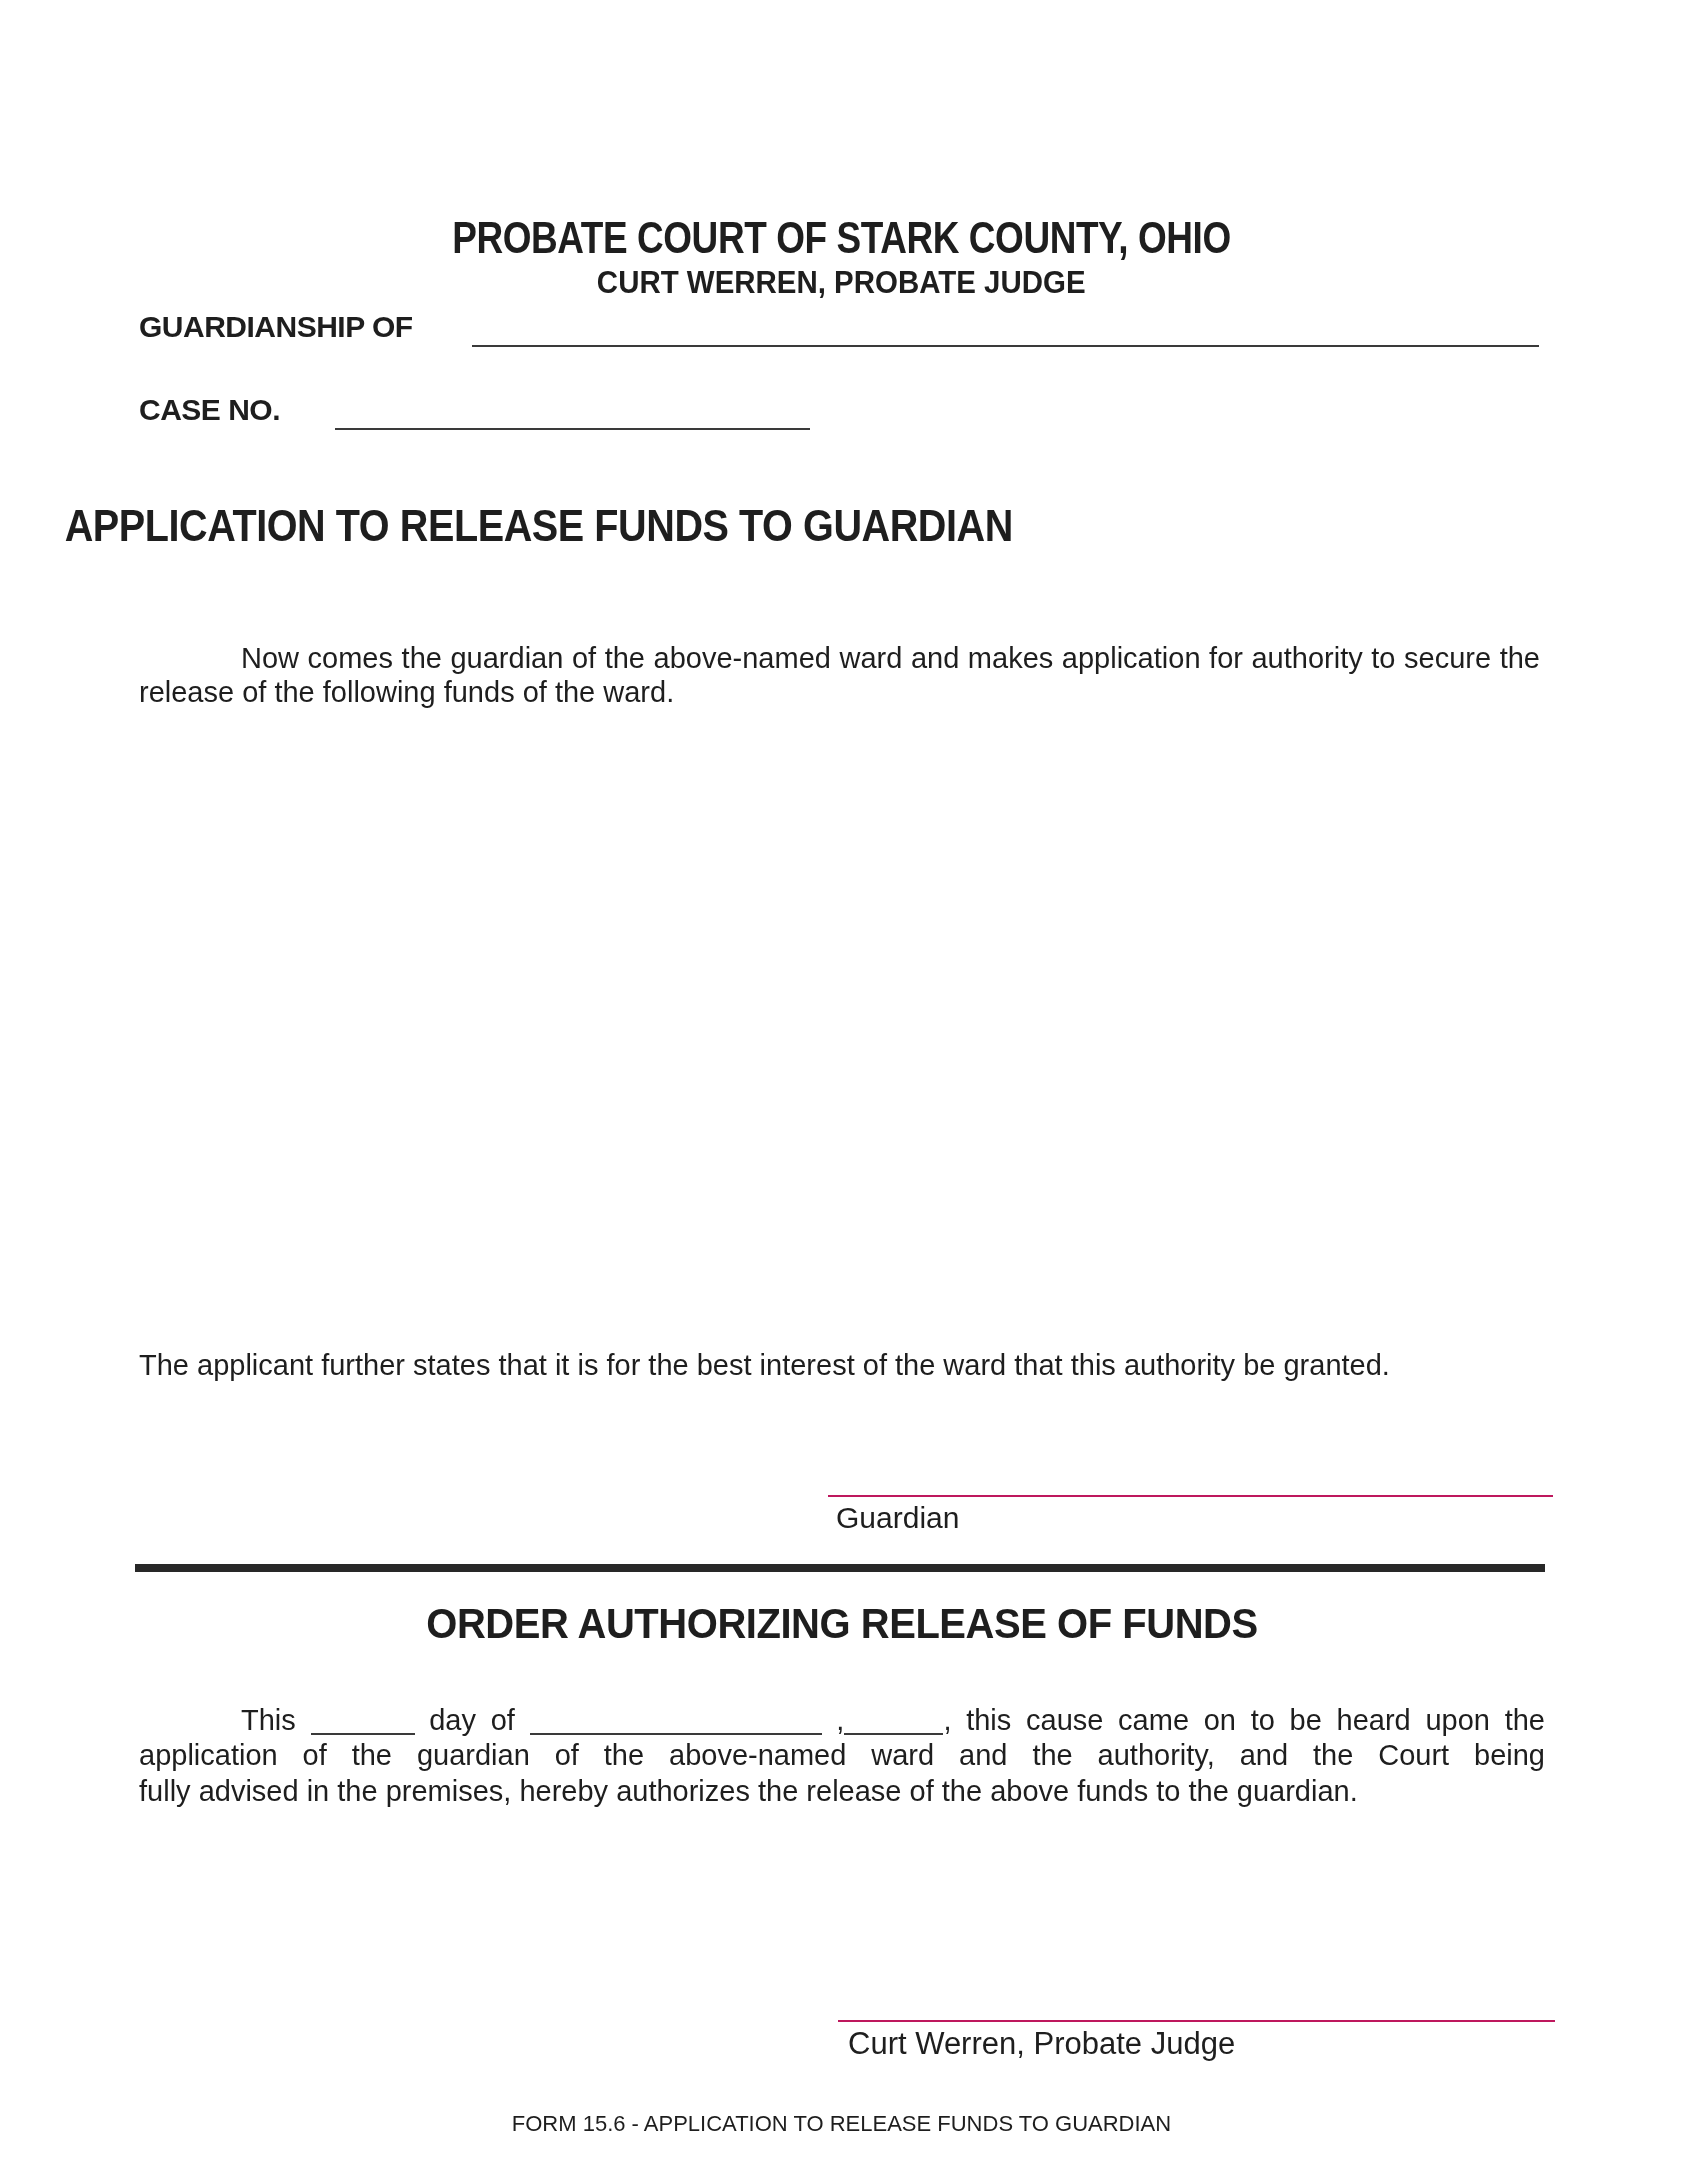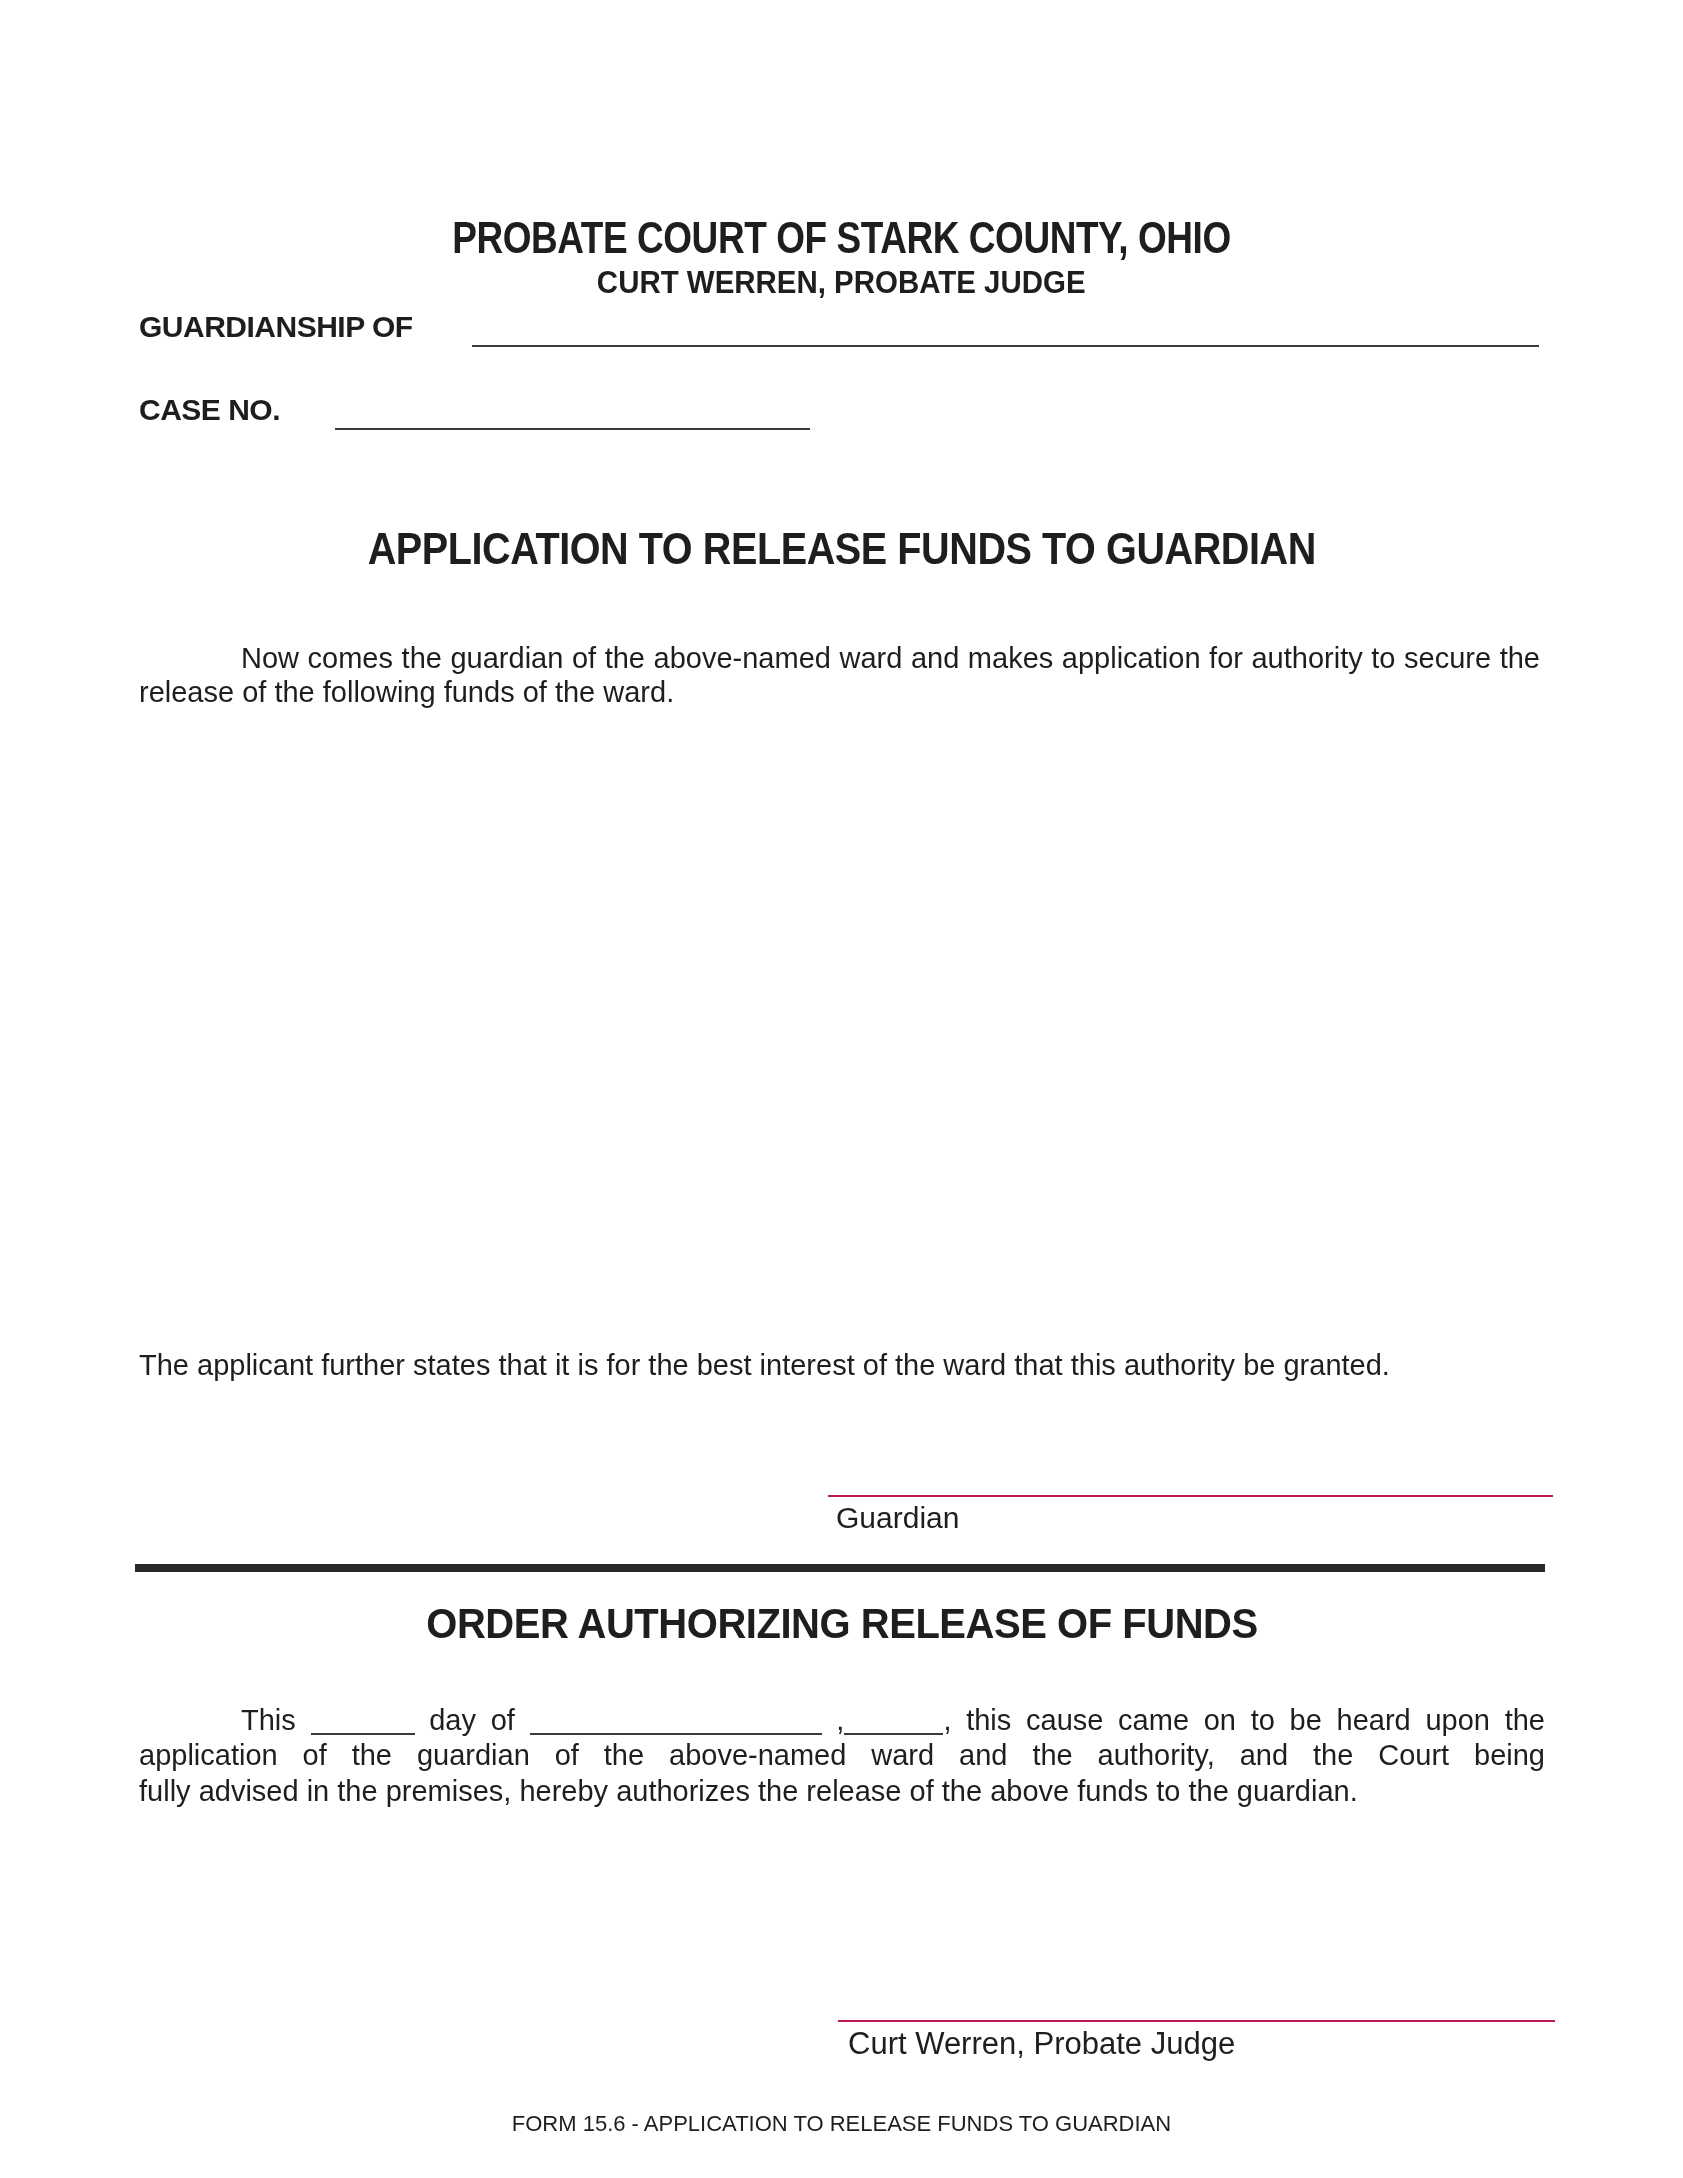--- a/index.html
+++ b/index.html
@@ -62,23 +62,22 @@
   .rule-fill {
     border-bottom: 2px solid #3a3a3a;
     height: 38px;
   }
   .row-guardianship .rule-fill { flex: 1; margin-left: 14px; }
   .row-caseno .rule-fill { width: 475px; margin-left: 10px; }
 
   
   .doc-title {
     position: absolute;
-    top: 526px; left: 0;
-    width: 100%;
-    text-align: center;
+    top: 503px; left: 0;
+    width: 100%;
     line-height: 1.0;
   }
   .doc-title .title-text {
     display: inline-block;
     font-size: 45px;
     font-weight: bold;
     letter-spacing: -0.5px;
     transform: scaleX(0.88);
     transform-origin: center;
     white-space: nowrap;

